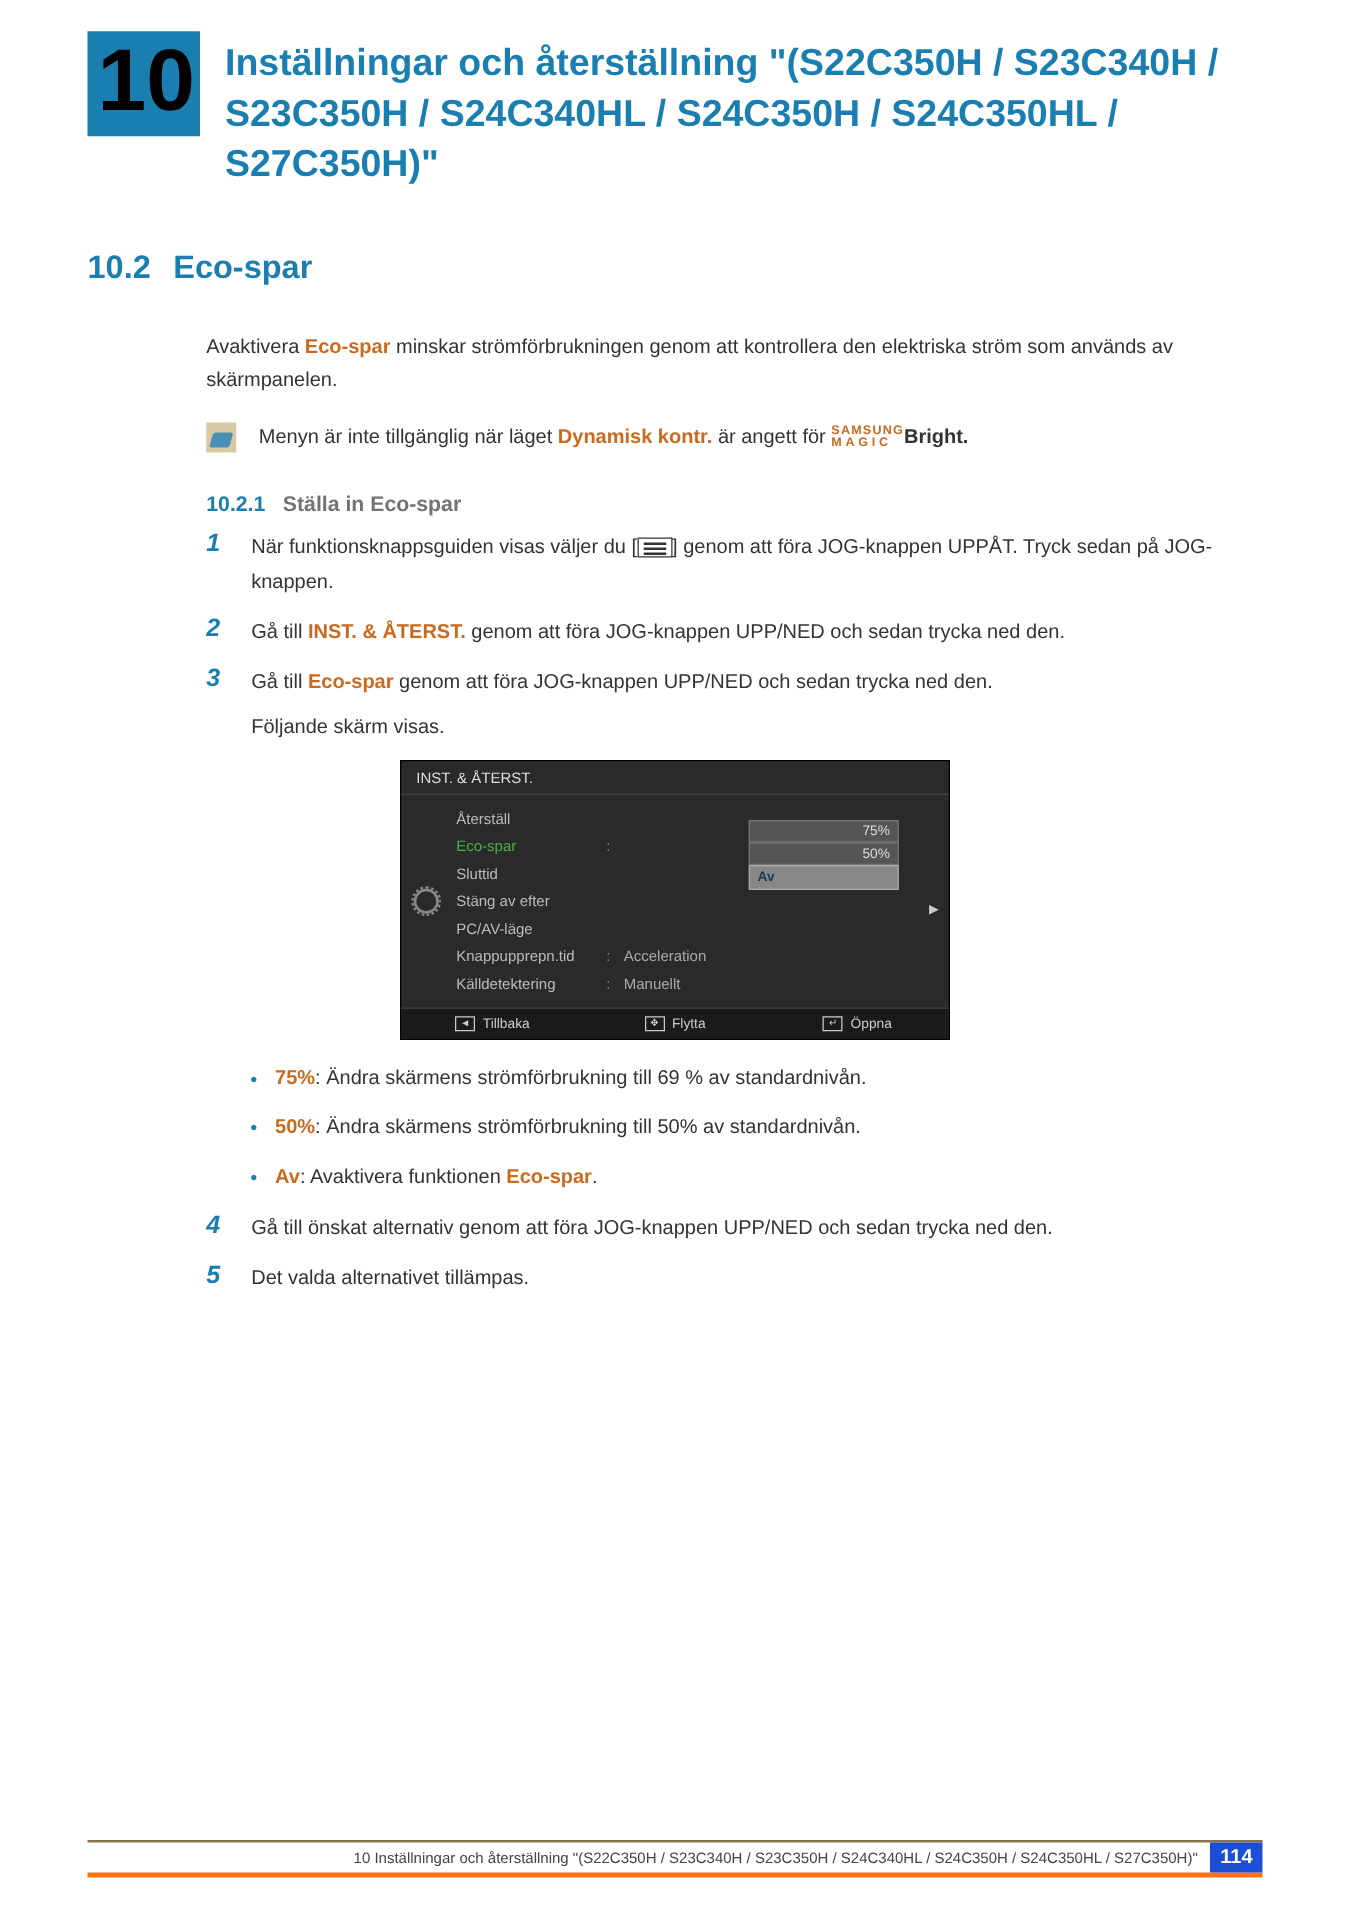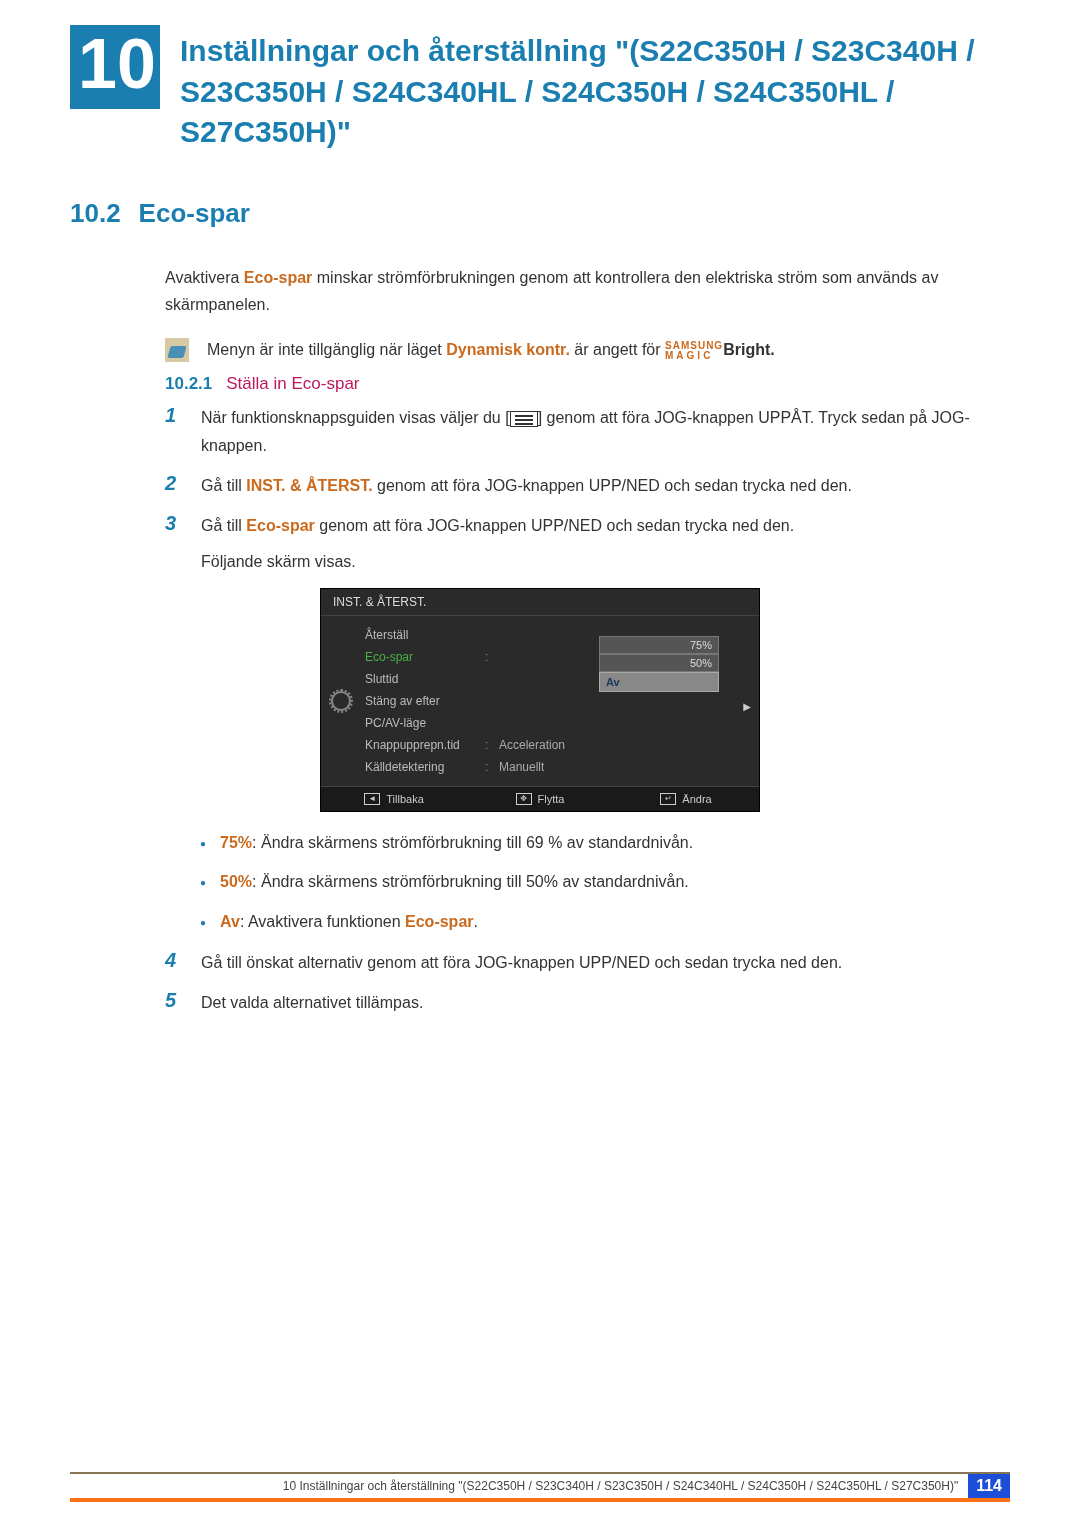--- a/index.html
+++ b/index.html
@@ -13,21 +13,21 @@
 }
 .page { padding: 25px 70px 0 70px; }
 .header-row {
   display: flex;
   align-items: flex-start;
   gap: 20px;
   margin-bottom: 45px;
 }
 .chapter-badge {
   background: #1a7eb0;
-  color: #ffffff;
+  color: #000000;
   font-size: 70px;
   font-weight: bold;
   line-height: 1;
   padding: 4px 8px 10px 8px;
   min-width: 90px;
   text-align: center;
 }
 .chapter-title {
   color: #1a7eb0;
   font-size: 30px;
@@ -58,21 +58,21 @@
   margin-right: 30px;
   margin-bottom: 20px;
 }
 .highlight-orange { color: #c96a1e; font-weight: bold; }
 .info-row {
   display: flex;
   align-items: flex-start;
   gap: 18px;
   margin-left: 95px;
   margin-right: 30px;
-  margin-bottom: 12px;
+  margin-bottom: 32px;
 }
 .info-icon {
   width: 24px;
   height: 24px;
   background: #d7c9a3;
   position: relative;
   flex-shrink: 0;
 }
 .info-icon::after {
   content: "";
@@ -92,23 +92,23 @@
   gap: 14px;
   margin-left: 95px;
   margin-bottom: 10px;
 }
 .subsection-num {
   color: #1a7eb0;
   font-size: 17px;
   font-weight: bold;
 }
 .subsection-title {
-  color: #be185d;
+  color: #737373;
   font-size: 17px;
-  font-weight: normal;
+  font-weight: bold;
 }
 .step-row {
   display: flex;
   align-items: flex-start;
   gap: 18px;
   margin-left: 95px;
   margin-right: 30px;
   margin-bottom: 12px;
 }
 .step-num {
@@ -367,21 +367,21 @@
       <div class="osd-foot-item">
           <span class="osd-foot-icon">◄</span>
           <span>Tillbaka</span>
         </div>
       <div class="osd-foot-item">
           <span class="osd-foot-icon">✥</span>
           <span>Flytta</span>
         </div>
       <div class="osd-foot-item">
           <span class="osd-foot-icon">↵</span>
-          <span>Ändra</span>
+          <span>Öppna</span>
         </div>
     </div>
   </div>
 
   <div class="bullet-list">
     <div class="bullet-row">
       <span class="bullet-dot">●</span>
       <span><span class="highlight-orange">75%</span><span>: Ändra skärmens strömförbrukning till 69 % av standardnivån.</span></span>
     </div>
     <div class="bullet-row">

